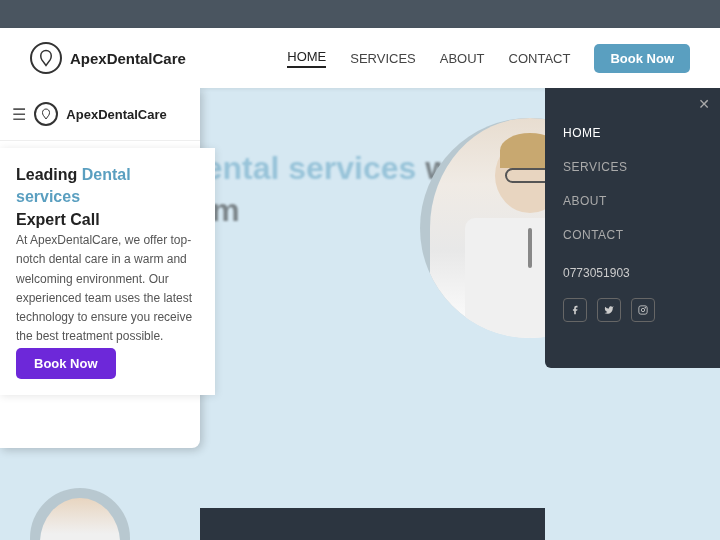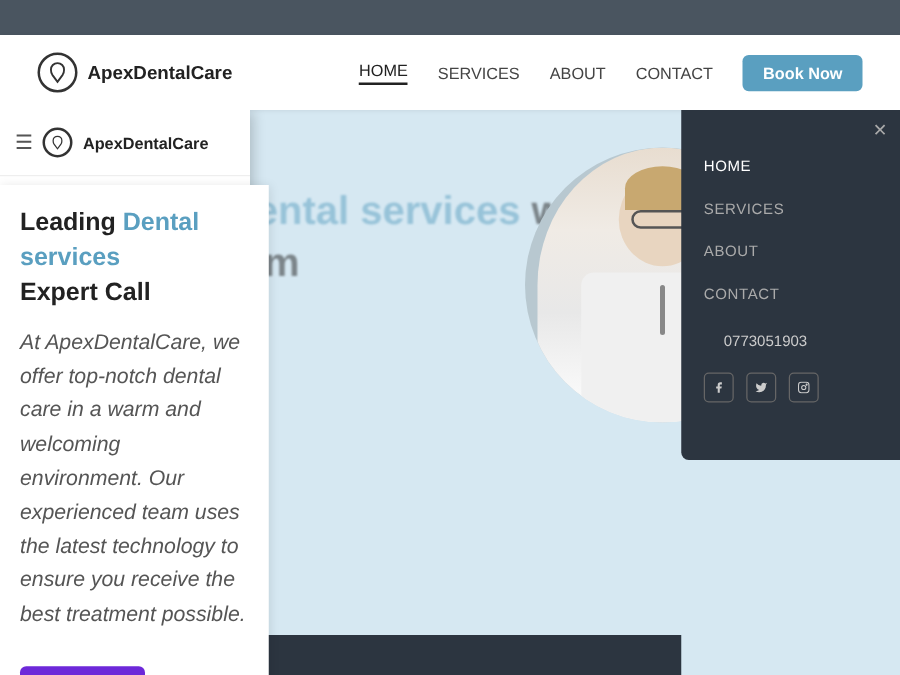--- a/index.html
+++ b/index.html
@@ -178,25 +178,25 @@
       position: absolute;
       top: 60px;
       left: 0;
       width: 215px;
       background: #fff;
       padding: 16px;
       z-index: 15;
       box-shadow: 1px 1px 8px rgba(0,0,0,0.1);
     }
     .card-title {
-      font-size: 20px; font-weight: 700; color: #222; line-height: 1.4; margin-bottom: 12px;
+      font-size: 16px; font-weight: 700; color: #222; line-height: 1.4; margin-bottom: 0;
     }
     .card-title .accent { color: #5a9fc0; }
     .card-desc {
-      font-size: 17px; color: #555; line-height: 1.6; margin-bottom: 28px; font-style: italic;
+      font-size: 12px; color: #555; line-height: 1.6; margin-bottom: 2px;
     }
     .book-btn {
       background: #6d28d9;
       color: #fff;
       border: none;
       border-radius: 5px;
       padding: 8px 18px;
       font-size: 13px;
       font-weight: 600;
       cursor: pointer;
@@ -244,21 +244,20 @@
       letter-spacing: 0.5px;
     }
     .dark-nav-item.active {
       color: #fff;
     }
     .dark-phone {
       padding: 10px 18px;
       font-size: 12px;
       color: #ccc;
       margin-top: 4px;
-      margin-left: 16px;
     }
     .dark-social {
       display: flex;
       gap: 10px;
       padding: 8px 18px;
     }
     .social-icon {
       width: 24px; height: 24px;
       border: 1px solid #666;
       border-radius: 4px;

